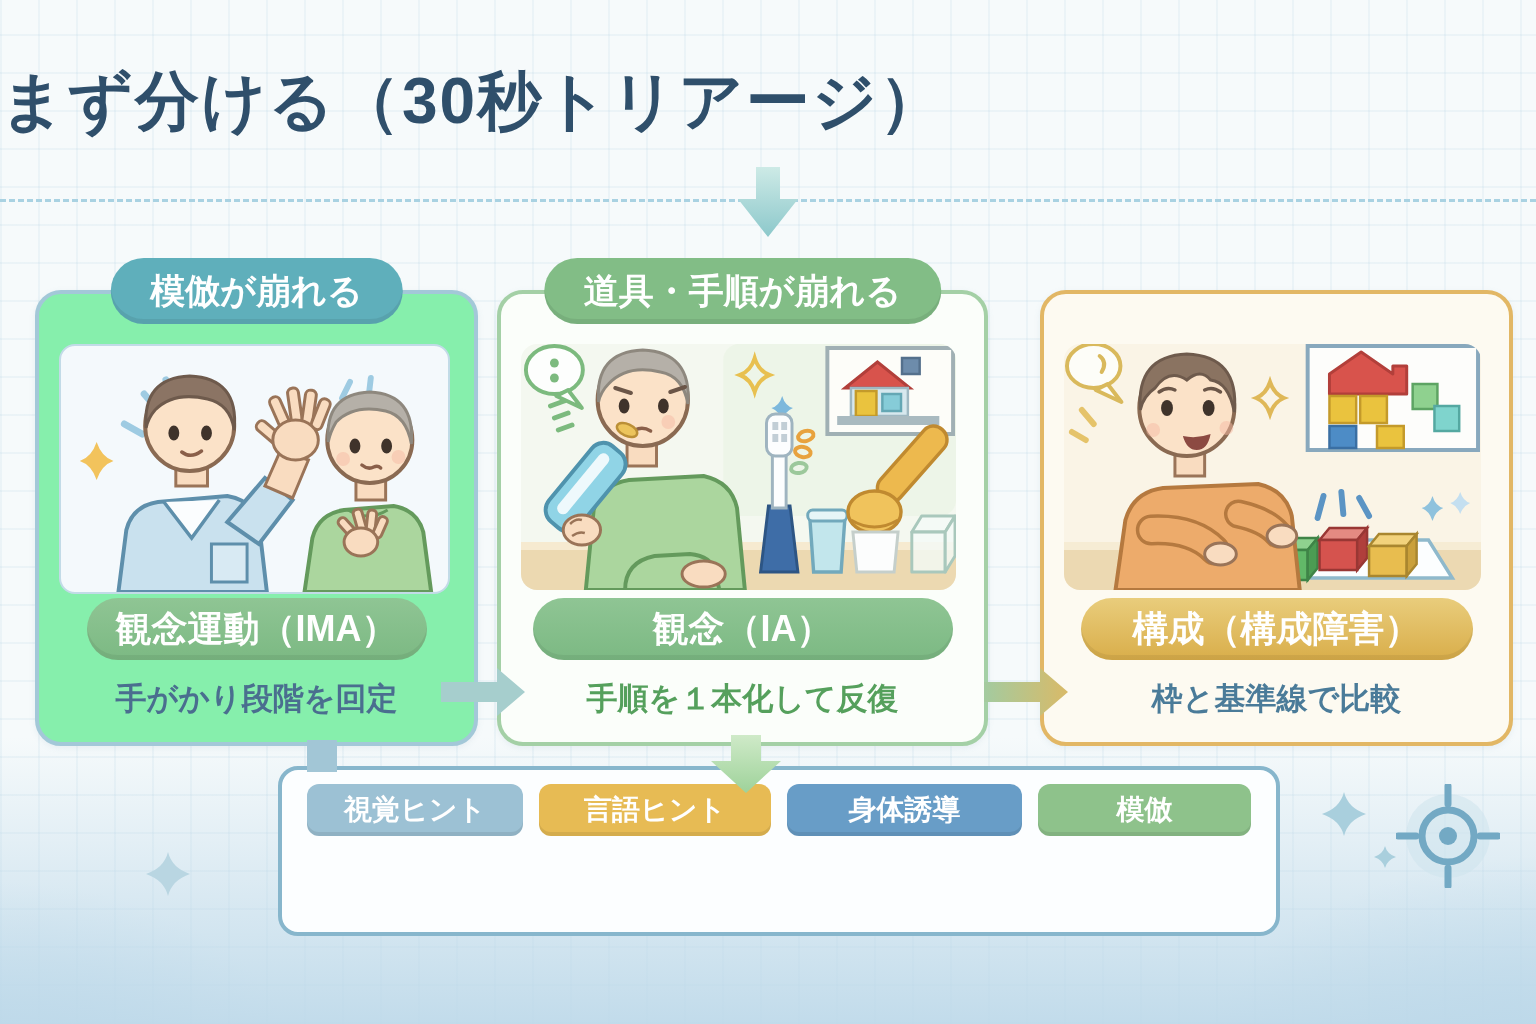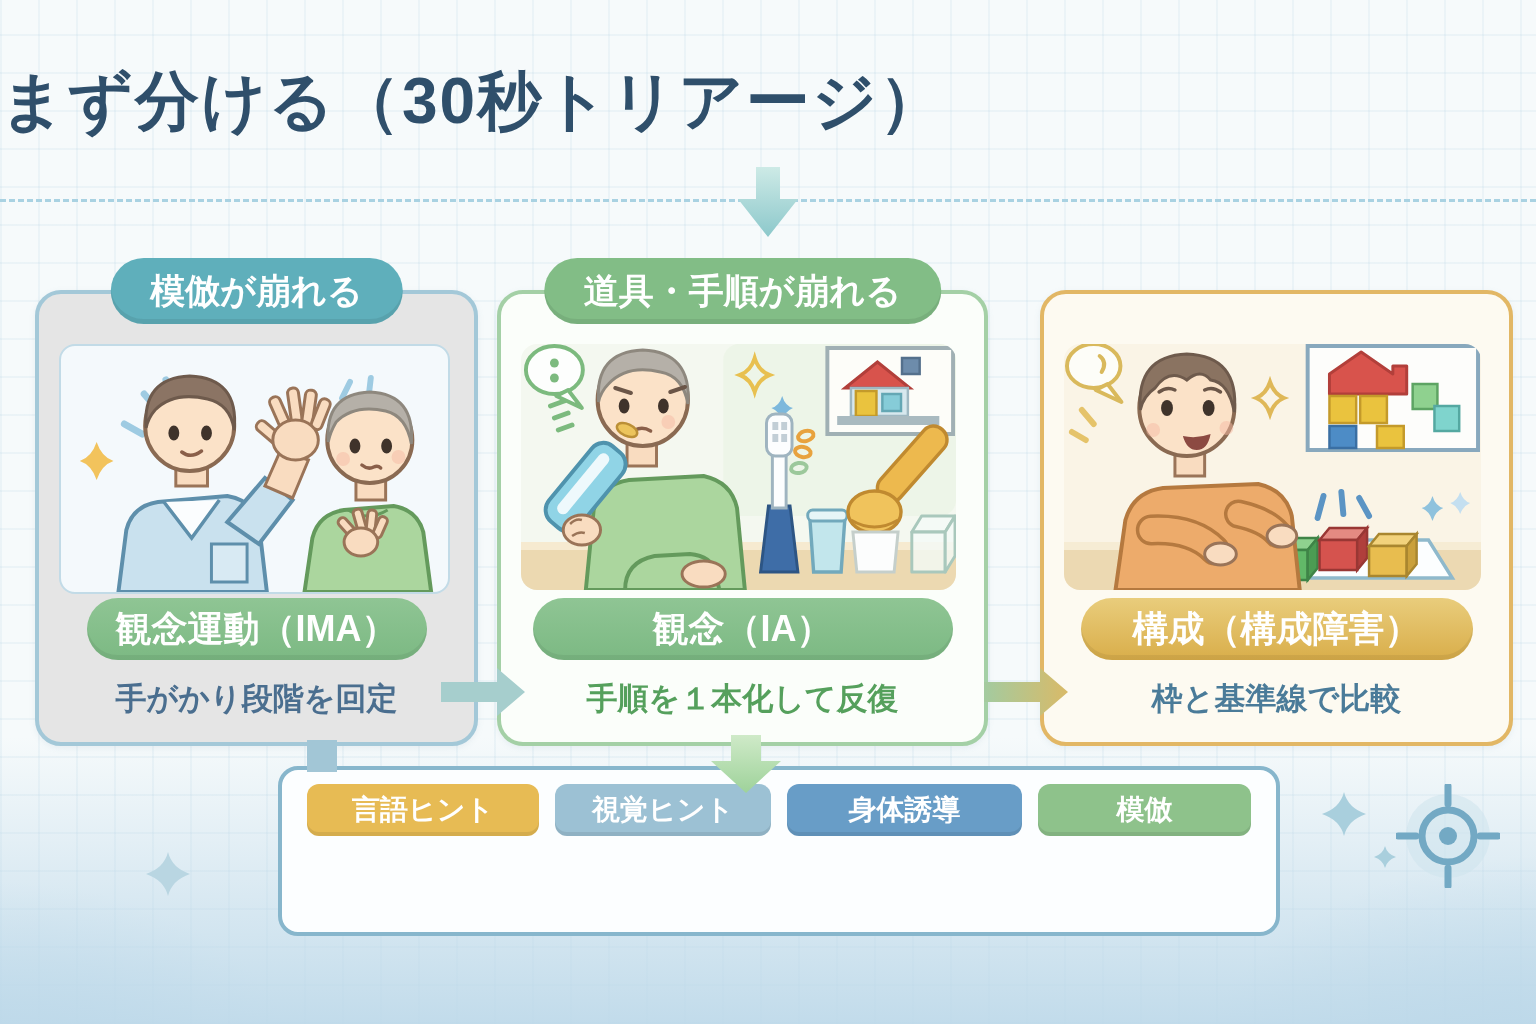--- a/index.html
+++ b/index.html
@@ -8,21 +8,21 @@
       linear-gradient(180deg, rgba(203,224,237,0) 72%, rgba(188,216,233,.9) 100%),
       radial-gradient(ellipse 420px 260px at 0% 104%, rgba(188,216,233,.75), rgba(188,216,233,0) 70%),
       radial-gradient(ellipse 520px 300px at 102% 104%, rgba(178,210,230,.8), rgba(178,210,230,0) 70%),
       repeating-linear-gradient(0deg, rgba(168,203,222,.14) 0 2px, transparent 2px 38px),
       repeating-linear-gradient(90deg, rgba(168,203,222,.14) 0 2px, transparent 2px 38px),
       #f6fafb;}
   .abs{position:absolute;}
   .page-title{top:58px;left:0;width:100%;font-size:64px;font-weight:800;
     color:#2f4f6b;letter-spacing:2px;white-space:nowrap;}
   .dashline{top:199px;left:0;right:0;border-top:3px dashed #a9d2e2;}
-  .card{top:290px;height:448px;border-radius:26px;background:#e5e5e5;border:4px solid #a3c8d8;
+  .card{top:290px;height:448px;border-radius:26px;background:#86efac;border:4px solid #a3c8d8;
     box-shadow:0 2px 6px rgba(120,160,180,.12);}
   .card.c-tools{left:497px;width:483px;border-color:#a4d0a6;background:#fbfefa;}
   .card.c-imit{left:35px;width:435px;}
   .card.c-constr{left:1040px;width:465px;border-color:#e2b765;background:#fdfaf1;}
   .header-pill{position:absolute;top:-36px;left:50%;transform:translateX(-50%);
     height:66px;line-height:66px;padding:0 40px;border-radius:36px;color:#fff;
     font-size:35px;font-weight:800;white-space:nowrap;box-shadow:inset 0 -5px 0 rgba(0,0,0,.07);}
   .hp-imit{background:#5fafbb;}
   .hp-tools{background:#82bd86;}
   .hp-constr{background:#e0a73e;}
@@ -333,22 +333,22 @@
       <stop offset="0" stop-color="#cfeac8"></stop>
           <stop offset="1" stop-color="#9ed29a"></stop>
         </linearGradient>
       </defs>
     <path d="M20 0 L50 0 L50 26 L70 26 L35 58 L0 26 L20 26 Z" fill="url(#gg)"></path>
   </svg>
 </div>
 
 <div class="abs bottom-box">
   <div class="chips">
+    <div class="chip k1">視覚ヒント</div>
     <div class="chip k0">言語ヒント</div>
-    <div class="chip k1">視覚ヒント</div>
     <div class="chip k3">身体誘導</div>
     <div class="chip k2">模倣</div>
   </div>
 </div>
 
 <div class="abs target">
   <svg width="104" height="104" viewBox="0 0 104 104">
     <circle cx="52" cy="52" r="42" fill="#cde3ec" opacity="0.55"></circle>
     <circle cx="52" cy="52" r="26" fill="none" stroke="#73a9c4" stroke-width="7"></circle>
     <circle cx="52" cy="52" r="9" fill="#73a9c4"></circle>

